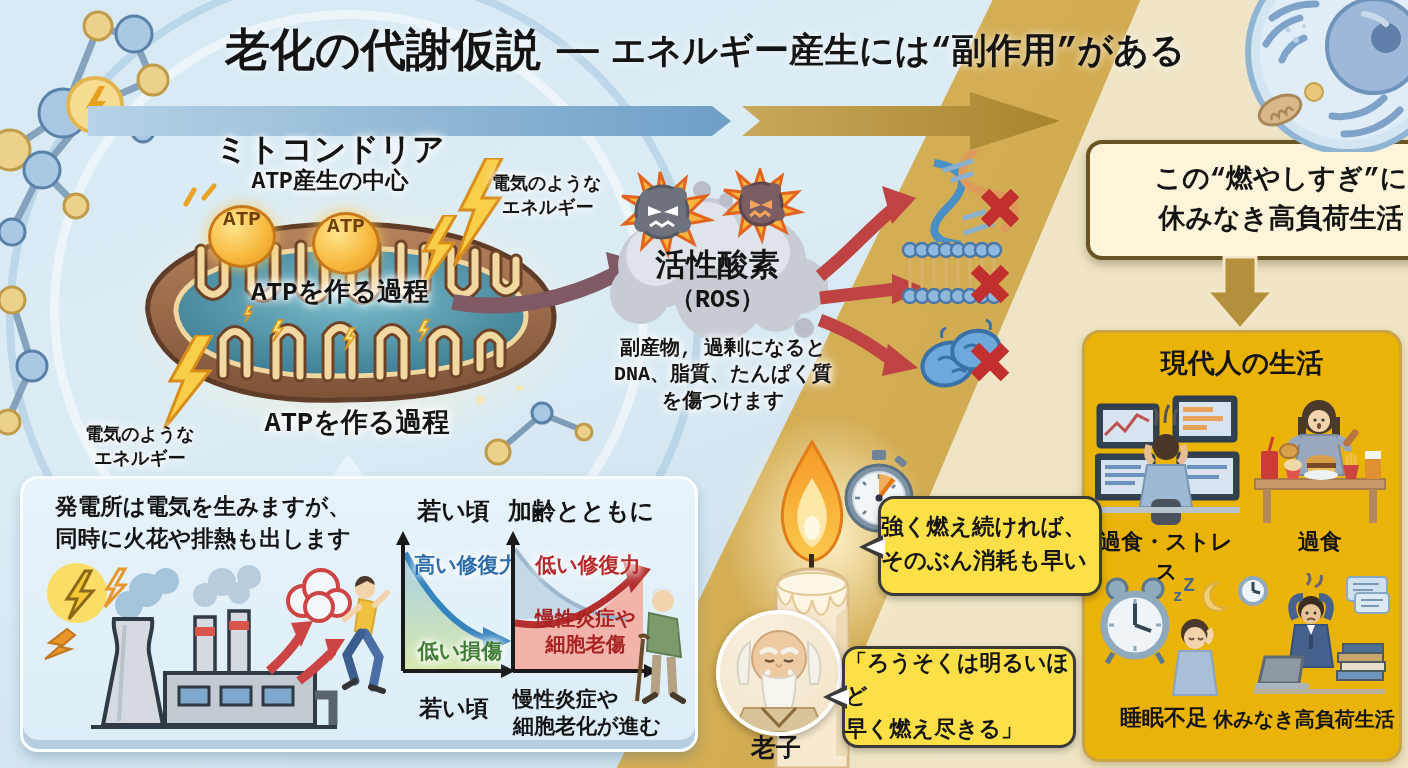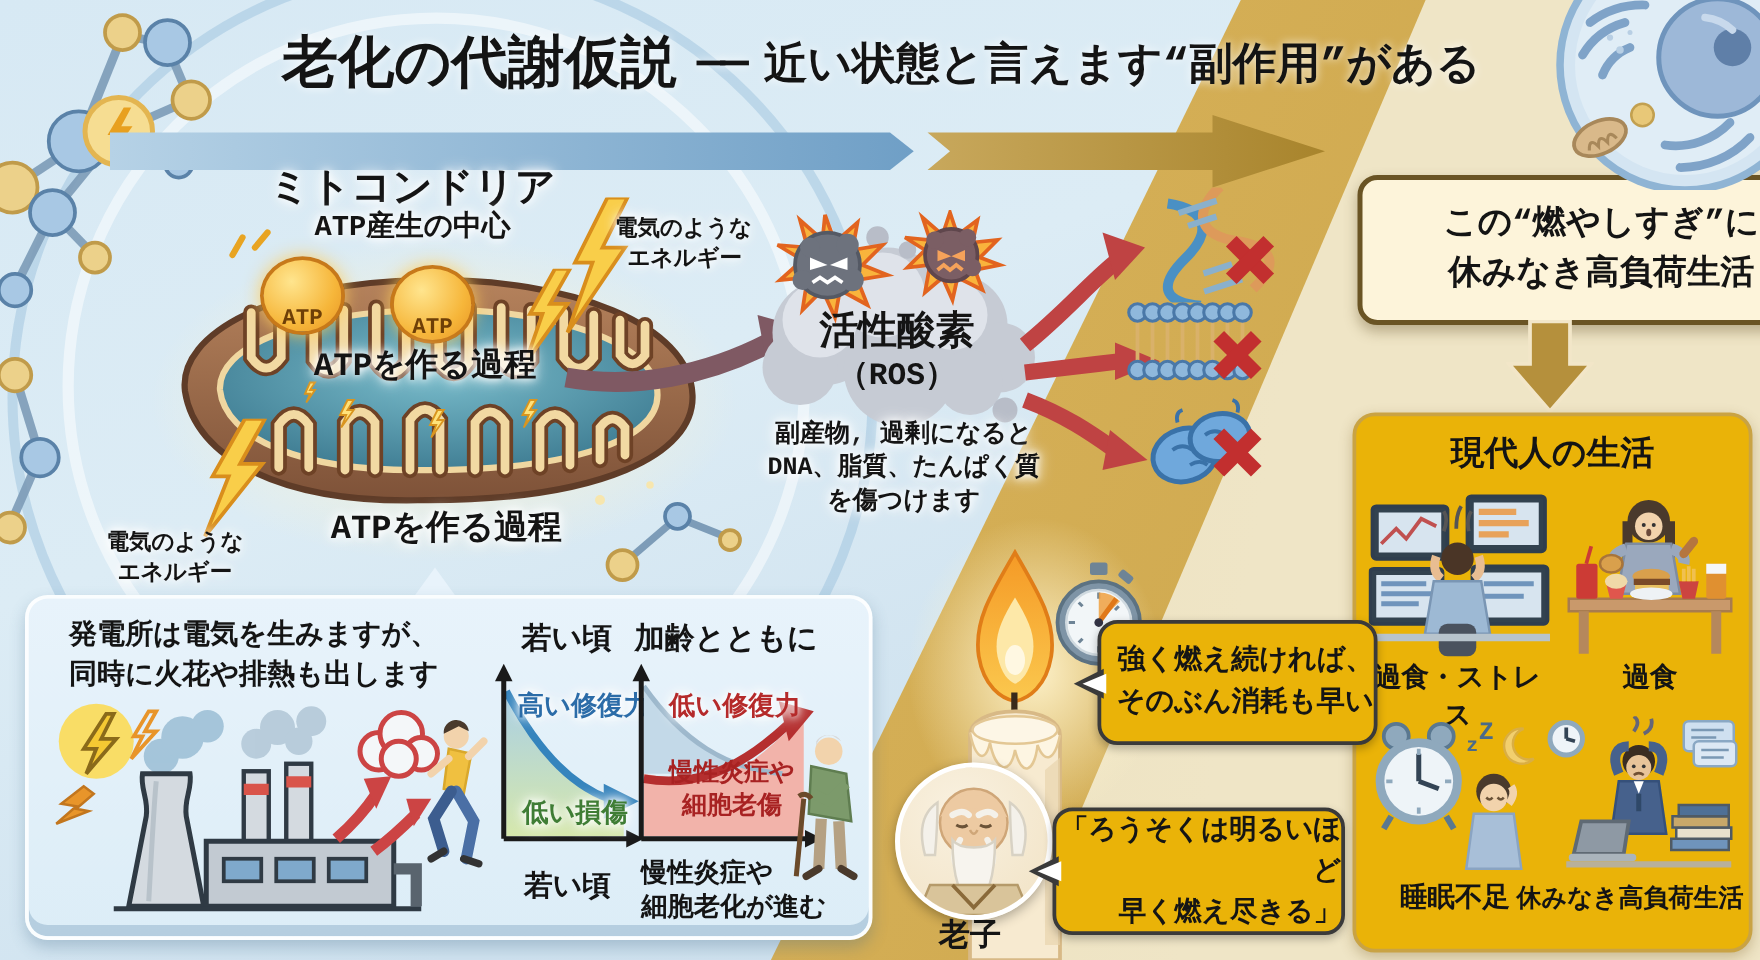--- a/index.html
+++ b/index.html
@@ -20,38 +20,38 @@
   .ttl .m{font-size:45px;font-weight:900;}
   .ttl .d{font-size:38px;font-weight:900;letter-spacing:-4px;}
   .ttl .s{font-size:35px;font-weight:900;}
 
   .jp{font-weight:900;line-height:1.35;}
   .glow{text-shadow:0 0 6px #fff,0 0 10px #fff,0 0 14px rgba(255,255,255,.9);}
   .ctr{text-align:center;}
 
   .atp{position:absolute;width:62px;height:57px;border-radius:50%;
        background:radial-gradient(circle at 36% 30%,#ffe58e,#f6b63a 62%,#e89423);
-       border:3px solid #c7791a;display:flex;align-items:flex-end;justify-content:center;
-       font-weight:900;font-size:18px;color:#6e3f07;box-shadow:0 0 14px rgba(255,205,90,.9);}
+       border:3px solid #c7791a;display:flex;align-items:flex-start;justify-content:center;
+       font-weight:900;font-size:21px;color:#6e3f07;box-shadow:0 0 14px rgba(255,205,90,.9);}
 
   .box-conclusion{background:#fdf4da;border:4px solid #6a5424;border-radius:16px;
        box-shadow:0 5px 10px rgba(90,70,30,.35);display:flex;flex-direction:column;
        justify-content:center;text-align:center;font-size:27px;font-weight:900;line-height:1.5;}
 
   .panel-right{background:#eab308;border:3px solid #c9a344;border-radius:18px;
        box-shadow:0 4px 10px rgba(120,90,30,.3);}
   .panel-left{background:linear-gradient(#e8f3fb,#dcedf7);border-radius:18px;
        border:3px solid rgba(255,255,255,.85);
        box-shadow:0 6px 12px rgba(70,110,140,.3), inset 0 -9px 0 rgba(110,150,180,.35);}
   .callout-tip{width:0;height:0;border-left:26px solid transparent;border-right:26px solid transparent;
        border-bottom:36px solid #e8f3fb;}
 
-  .bubble{position:absolute;background:#eab308;border:3px solid #3a3a3a;border-radius:16px;
+  .bubble{position:absolute;background:#fde047;border:3px solid #3a3a3a;border-radius:16px;
        box-shadow:0 3px 7px rgba(0,0,0,.25);display:flex;flex-direction:column;justify-content:center;
-       text-align:right;font-weight:900;color:#151515;}
+       text-align:left;font-weight:900;color:#151515;}
   .bubble::before{content:"";position:absolute;left:-22px;top:36px;
        border-top:12px solid transparent;border-bottom:12px solid transparent;border-right:24px solid #3a3a3a;}
   .bubble::after{content:"";position:absolute;left:-15px;top:40px;
        border-top:8px solid transparent;border-bottom:8px solid transparent;border-right:19px solid #fff;}
 
   .avatar{position:absolute;border-radius:50%;background:radial-gradient(circle at 40% 30%,#f9f1e0,#f1e2c4);
        border:4px solid #fff;box-shadow:0 3px 9px rgba(0,0,0,.3);overflow:hidden;}
   .glowc{position:absolute;border-radius:50%;
        background:radial-gradient(closest-side,rgba(255,244,206,.95),rgba(255,244,206,0));}
 </style>
@@ -92,21 +92,21 @@
     <circle cx="76" cy="206" r="12" fill="#ecd18a" stroke="#c09b4a" stroke-width="3"></circle>
     <circle cx="12" cy="232" r="13" fill="#a8c8e4" stroke="#5a82a8" stroke-width="3"></circle>
     <circle cx="12" cy="300" r="13" fill="#ecd18a" stroke="#c09b4a" stroke-width="3"></circle>
     <circle cx="32" cy="366" r="15" fill="#a8c8e4" stroke="#5a82a8" stroke-width="3"></circle>
     <circle cx="8" cy="422" r="12" fill="#ecd18a" stroke="#c09b4a" stroke-width="3"></circle>
   </svg>
 
   <div class="abs ttl" style="left:190px;top:20px;width:1030px;">
     <span class="m">老化の代謝仮説</span>
     <span class="d">——</span>
-    <span class="s">近い状態と言えます“副作用”がある</span>
+    <span class="s">エネルギー産生には“副作用”がある</span>
   </div>
 
   <svg class="abs" style="left:88px;top:90px;" width="985" height="62">
     <defs>
       <linearGradient id="gb" x1="0" y1="0" x2="1" y2="0">
         <stop offset="0" stop-color="#b6d2e6"></stop>
           <stop offset="1" stop-color="#6f9fc6"></stop>
       </linearGradient>
       <linearGradient id="gg" x1="0" y1="0" x2="1" y2="0">
         <stop offset="0" stop-color="#c8a85c"></stop>

